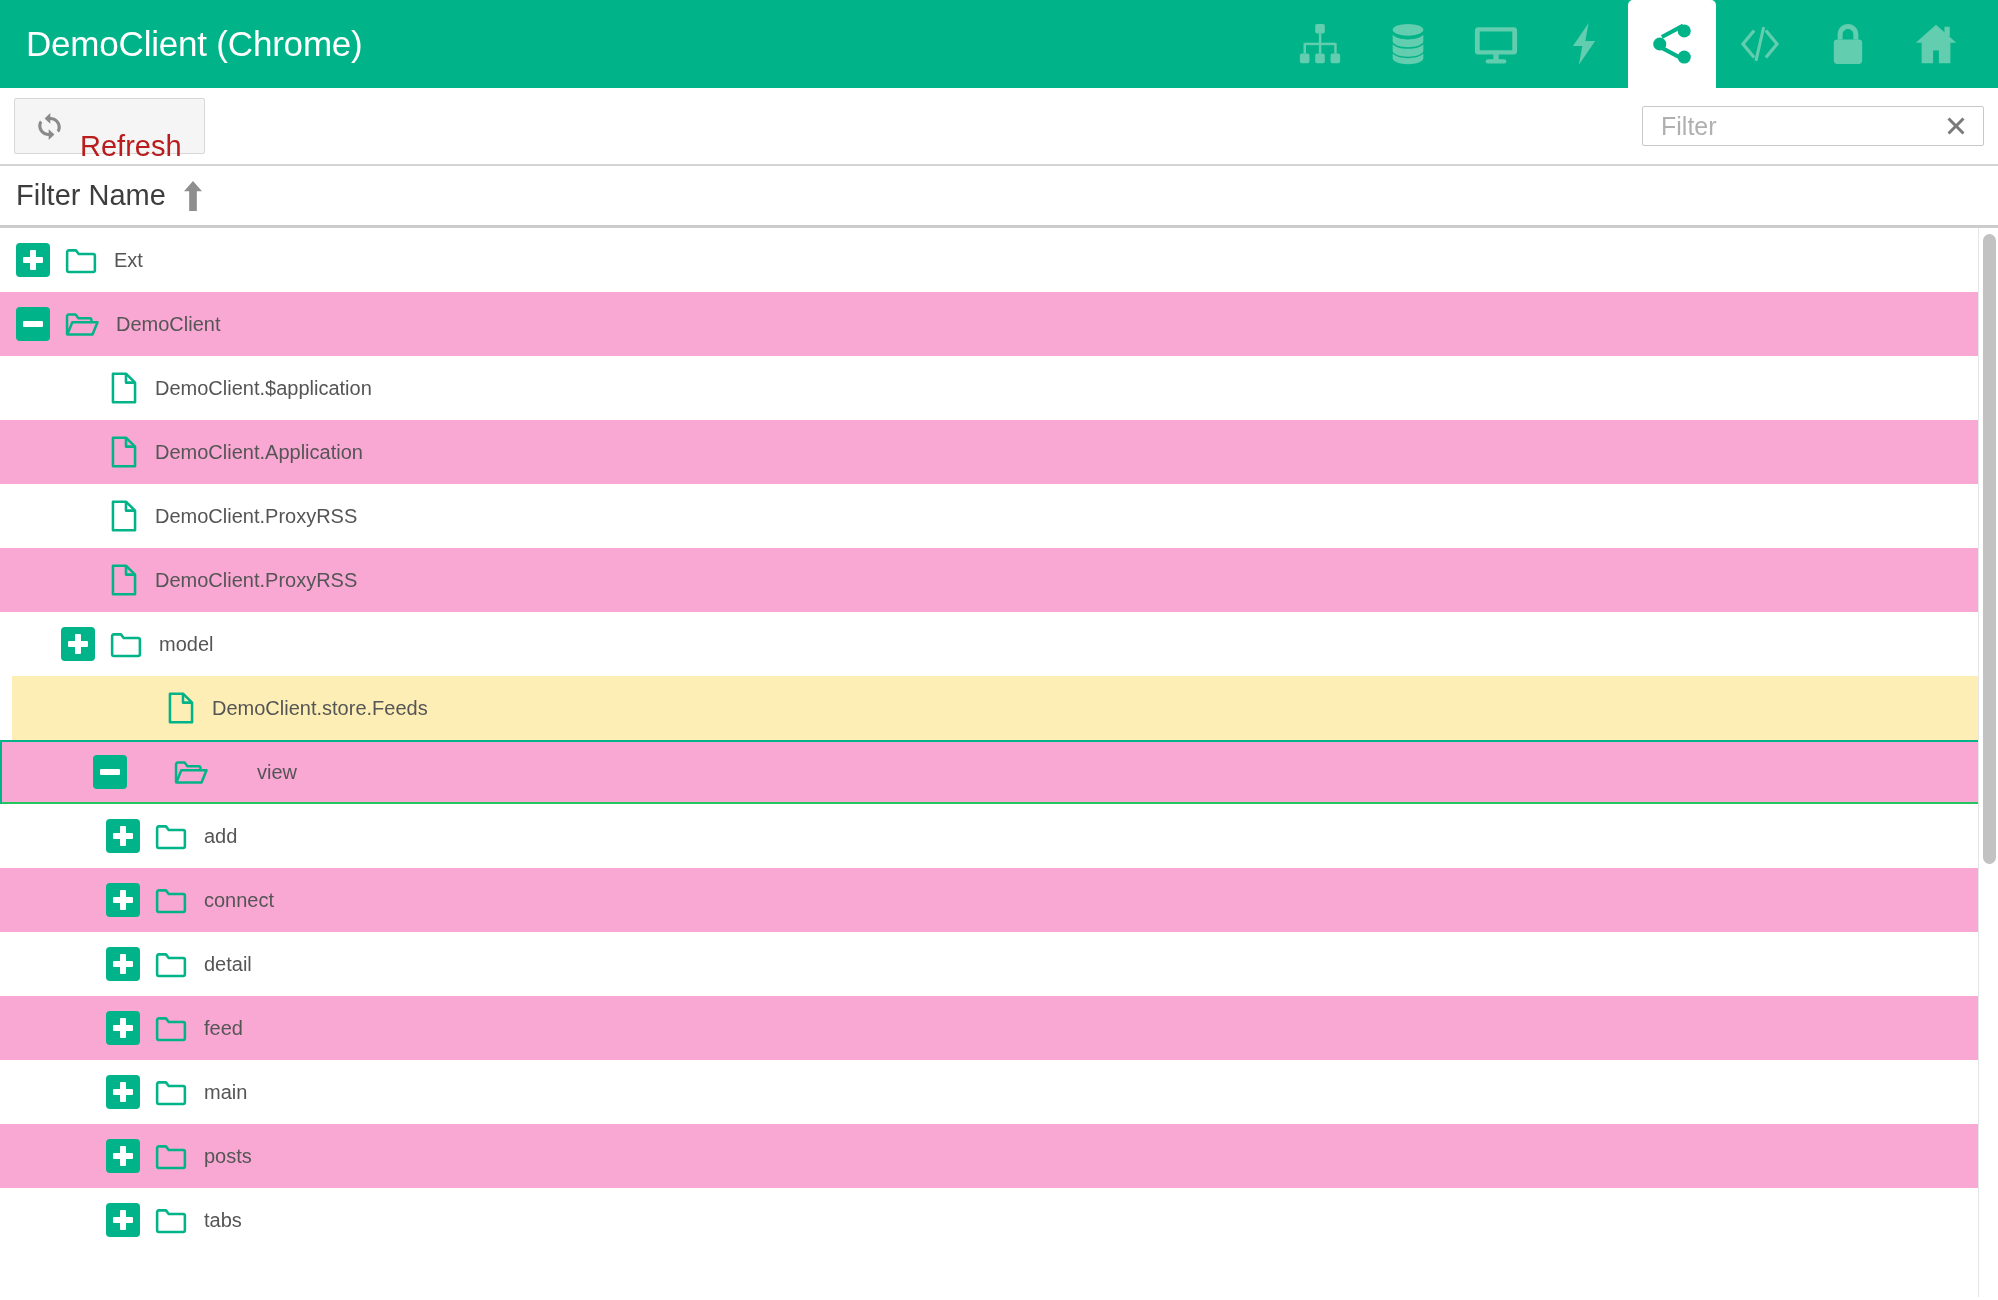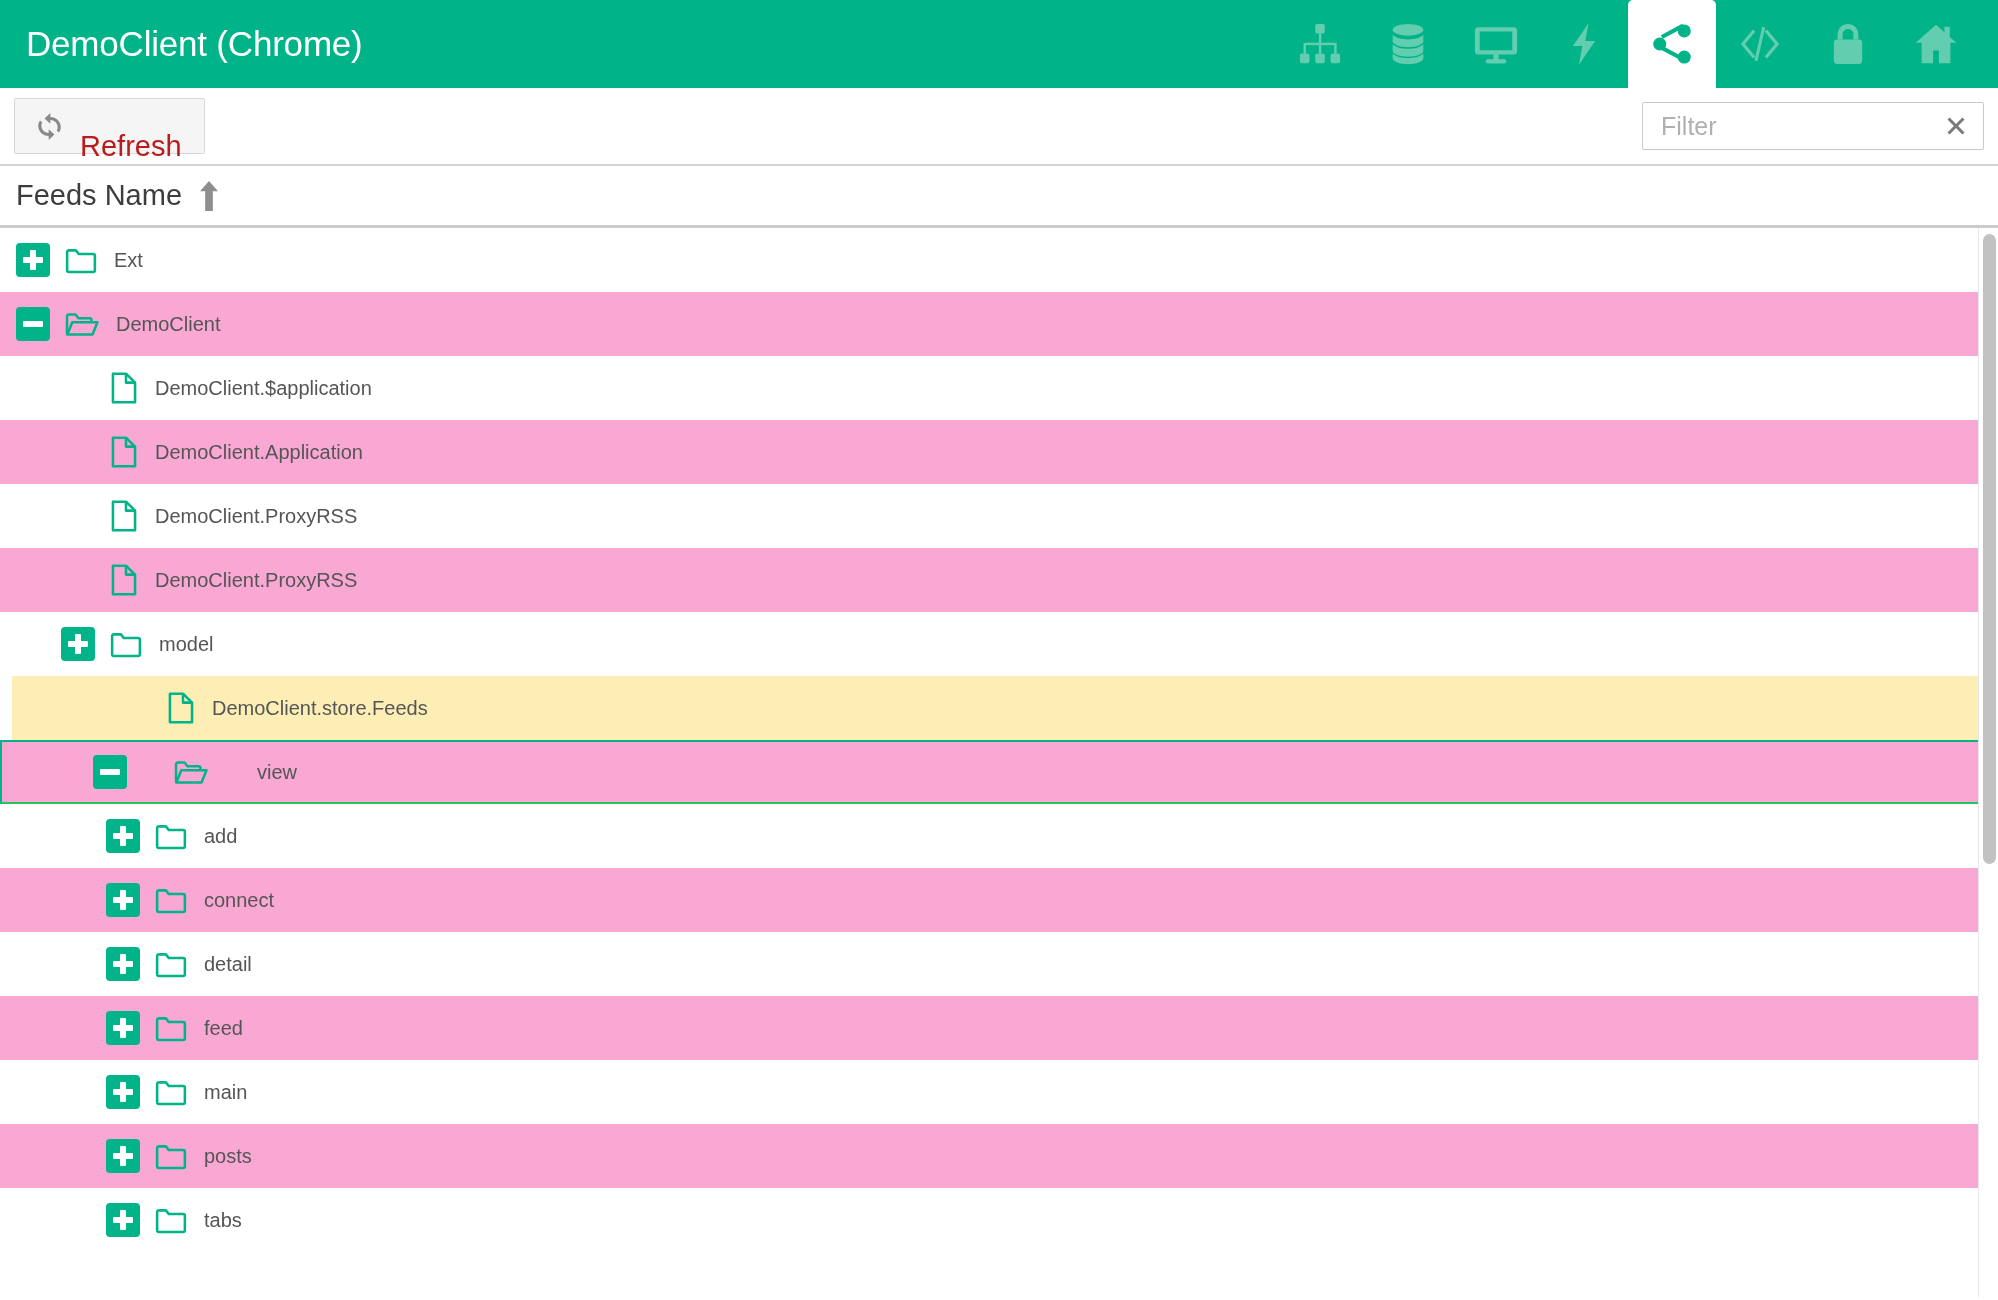--- a/index.html
+++ b/index.html
@@ -76,21 +76,21 @@
     font-size: 29px;
     color: #b91c1c;
     white-space: nowrap;
     margin-top: 40px;
   }
   .refresh-icon svg { display: block; }
 
   .filter-wrap {
     position: relative;
     width: 342px;
-    height: 48px;
+    height: 40px;
     margin-left: 20px;
   }
   .filter-input {
     width: 100%;
     height: 100%;
     border: 1px solid #c9c9c9;
     border-radius: 2px;
     background: #ffffff;
     font-size: 25px;
     color: #444444;
@@ -367,21 +367,21 @@
     <span class="filter-clear">
       <svg width="30" height="30" viewBox="0 0 24 24" fill="#7a7a7a">
         <path d="M19.3 6.5l-1.8-1.8L12 10.2 6.5 4.7 4.7 6.5 10.2 12l-5.5 5.5 1.8 1.8 5.5-5.5 5.5 5.5 1.8-1.8-5.5-5.5z"></path>
       </svg>
     </span>
   </div>
 
 </div>
 
 <div class="col-header">
-  <span class="col-title">Feeds Name</span>
+  <span class="col-title">Filter Name</span>
   <span class="sort-arrow">
     <svg width="22" height="30" viewBox="0 0 12 18" fill="#8e8e8e">
       <path d="M6 0L0.6 6.2h3.1V18h4.6V6.2h3.1z"></path>
     </svg>
   </span>
 </div>
 
 <div class="tree-viewport">
   <div class="tree-rows" id="tree-rows">
       <div class="tree-row">

